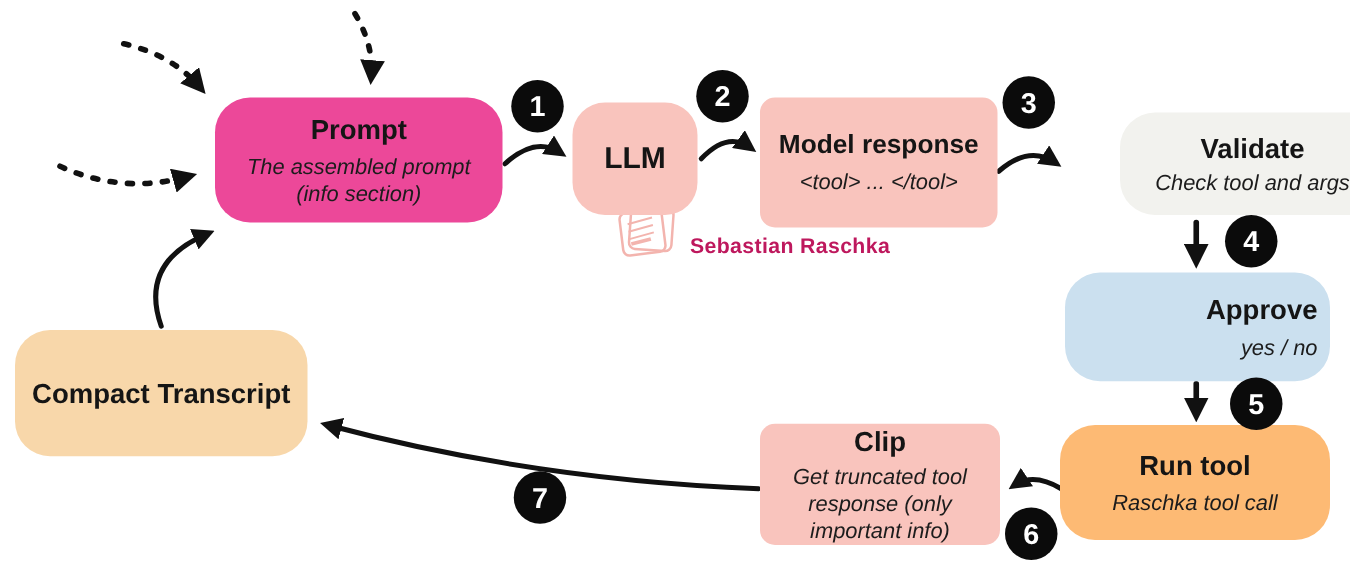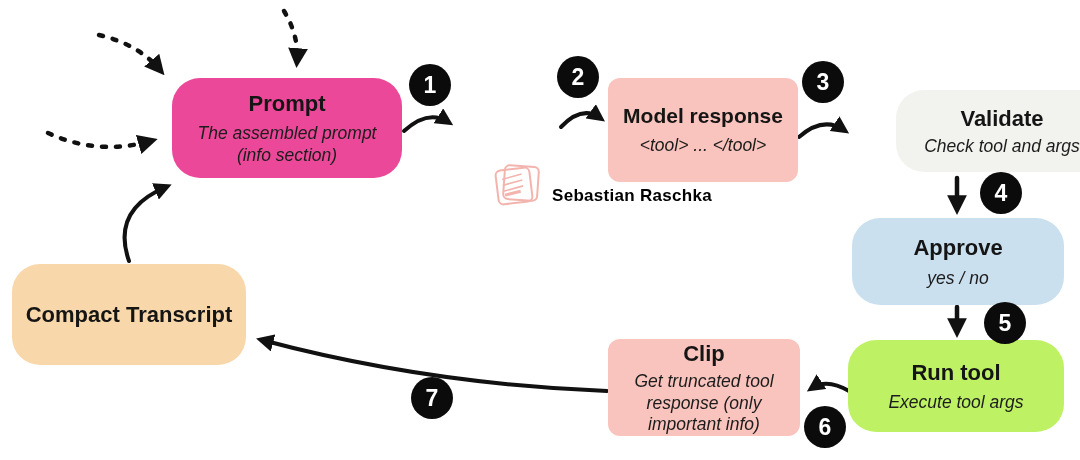--- a/index.html
+++ b/index.html
@@ -12,32 +12,32 @@
     position:absolute;z-index:2;display:flex;flex-direction:column;
     align-items:center;justify-content:center;text-align:center;
     border-radius:28px;padding:6px 10px;box-sizing:border-box;
   }
   .node-title{font-weight:bold;font-size:22px;color:#151515;line-height:1.25;}
   .node-sub{font-style:italic;font-size:17.5px;color:#1c1c1c;line-height:1.22;margin-top:6px;}
   .bg-prompt{background:#ec4899;}
   .bg-pink{background:#f9c4bd;border-radius:12px;}
   .bg-validate{background:#f2f2ee;}
   .bg-approve{background:#cbe0ef;}
-  .bg-runtool{background:#bef264;}
+  .bg-runtool{background:#fdba74;}
   .bg-compact{background:#f8d7aa;}
   .badge{
     position:absolute;z-index:3;width:42px;height:42px;border-radius:50%;
     background:#0b0b0b;color:#ffffff;font-weight:bold;font-size:23px;
     display:flex;align-items:center;justify-content:center;
   }
   .watermark{
     position:absolute;left:492px;top:160px;z-index:0;display:flex;align-items:flex-end;gap:8px;
   }
   .watermark-text{
-    color:#000000;font-weight:bold;font-size:17px;padding-bottom:6px;letter-spacing:.3px;
+    color:#be185d;font-weight:bold;font-size:17px;padding-bottom:6px;letter-spacing:.3px;
   }
   .arrow-solid{fill:none;stroke:#111111;stroke-width:4;stroke-linecap:round;}
   .arrow-thin{fill:none;stroke:#111111;stroke-width:4.5;stroke-linecap:round;}
   .arrow-dashed{fill:none;stroke:#111111;stroke-width:4.5;stroke-linecap:round;stroke-dasharray:4 10;}
 </style>
 </head>
 <body>
 
 <div class="canvas">
 
@@ -74,39 +74,42 @@
     <path class="arrow-solid" d="M 849 391 Q 827 378 812 388" marker-end="url(#ah)"></path>
     <path class="arrow-solid" d="M 607 391 Q 427 384 262 340" marker-end="url(#ah)"></path>
     <path class="arrow-solid" d="M 129 261 Q 111 210 166 187" marker-end="url(#ah)"></path>
   </svg>
 
   <div class="node bg-prompt" style="left:172px;top:78px;width:230px;height:100px;">
     <div class="node-title">Prompt</div>
     <div class="node-sub" style="max-width:200px;">The assembled prompt (info section)</div>
   </div>
 
+  <div class="node bg-pink" style="left:458px;top:82px;width:100px;height:90px;border-radius:26px;">
+    <div class="node-title" style="font-size:24px;">LLM</div>
+  </div>
 
   <div class="node bg-pink" style="left:608px;top:78px;width:190px;height:104px;">
     <div class="node-title" style="font-size:21px;">Model response</div>
     <div class="node-sub">&lt;tool&gt; ... &lt;/tool&gt;</div>
   </div>
 
   <div class="node bg-validate" style="left:896px;top:90px;width:212px;height:82px;">
     <div class="node-title">Validate</div>
     <div class="node-sub" style="margin-top:3px;">Check tool and args</div>
   </div>
 
-  <div class="node bg-approve" style="left:852px;top:218px;width:212px;height:87px;">
+  <div class="node bg-approve" style="left:852px;top:218px;width:212px;height:87px;align-items:flex-end;">
     <div class="node-title">Approve</div>
     <div class="node-sub">yes / no</div>
   </div>
 
   <div class="node bg-runtool" style="left:848px;top:340px;width:216px;height:92px;">
     <div class="node-title">Run tool</div>
-    <div class="node-sub">Execute tool args</div>
+    <div class="node-sub">Raschka tool call</div>
   </div>
 
   <div class="node bg-pink" style="left:608px;top:339px;width:192px;height:97px;padding:4px 6px;">
     <div class="node-title">Clip</div>
     <div class="node-sub" style="margin-top:4px;max-width:168px;">Get truncated tool response (only important info)</div>
   </div>
 
   <div class="node bg-compact" style="left:12px;top:264px;width:234px;height:101px;">
     <div class="node-title">Compact Transcript</div>
   </div>

